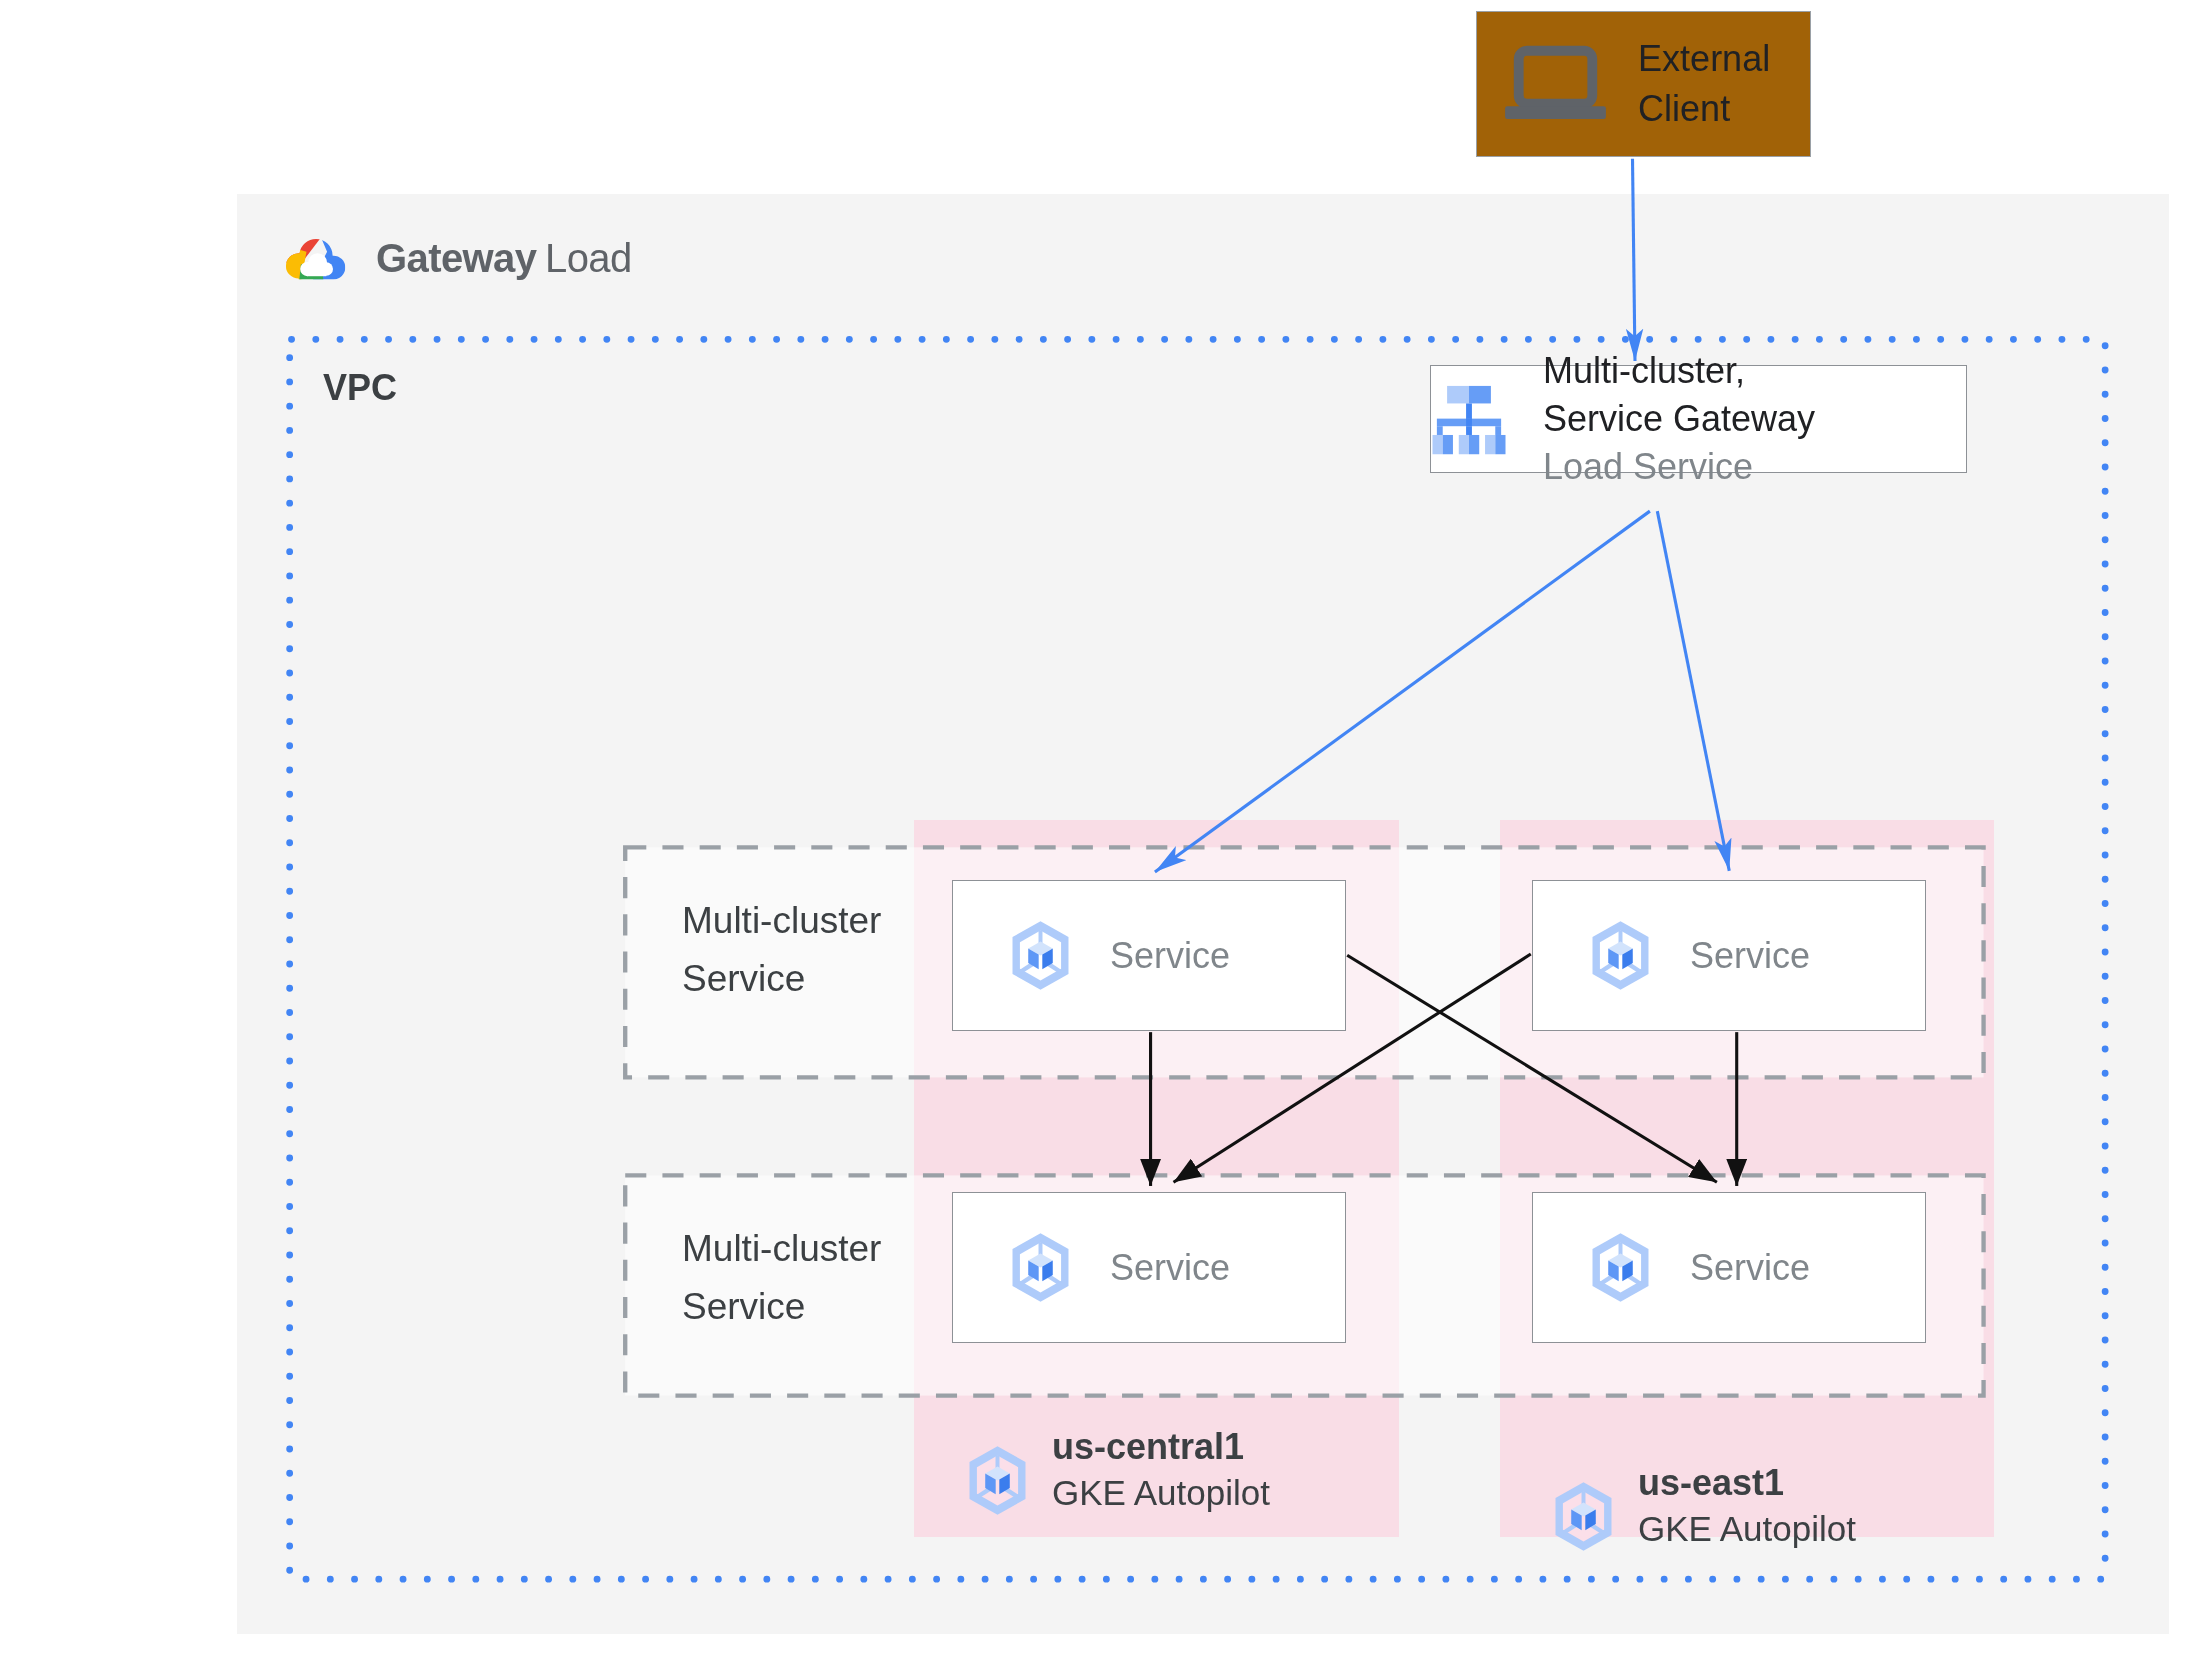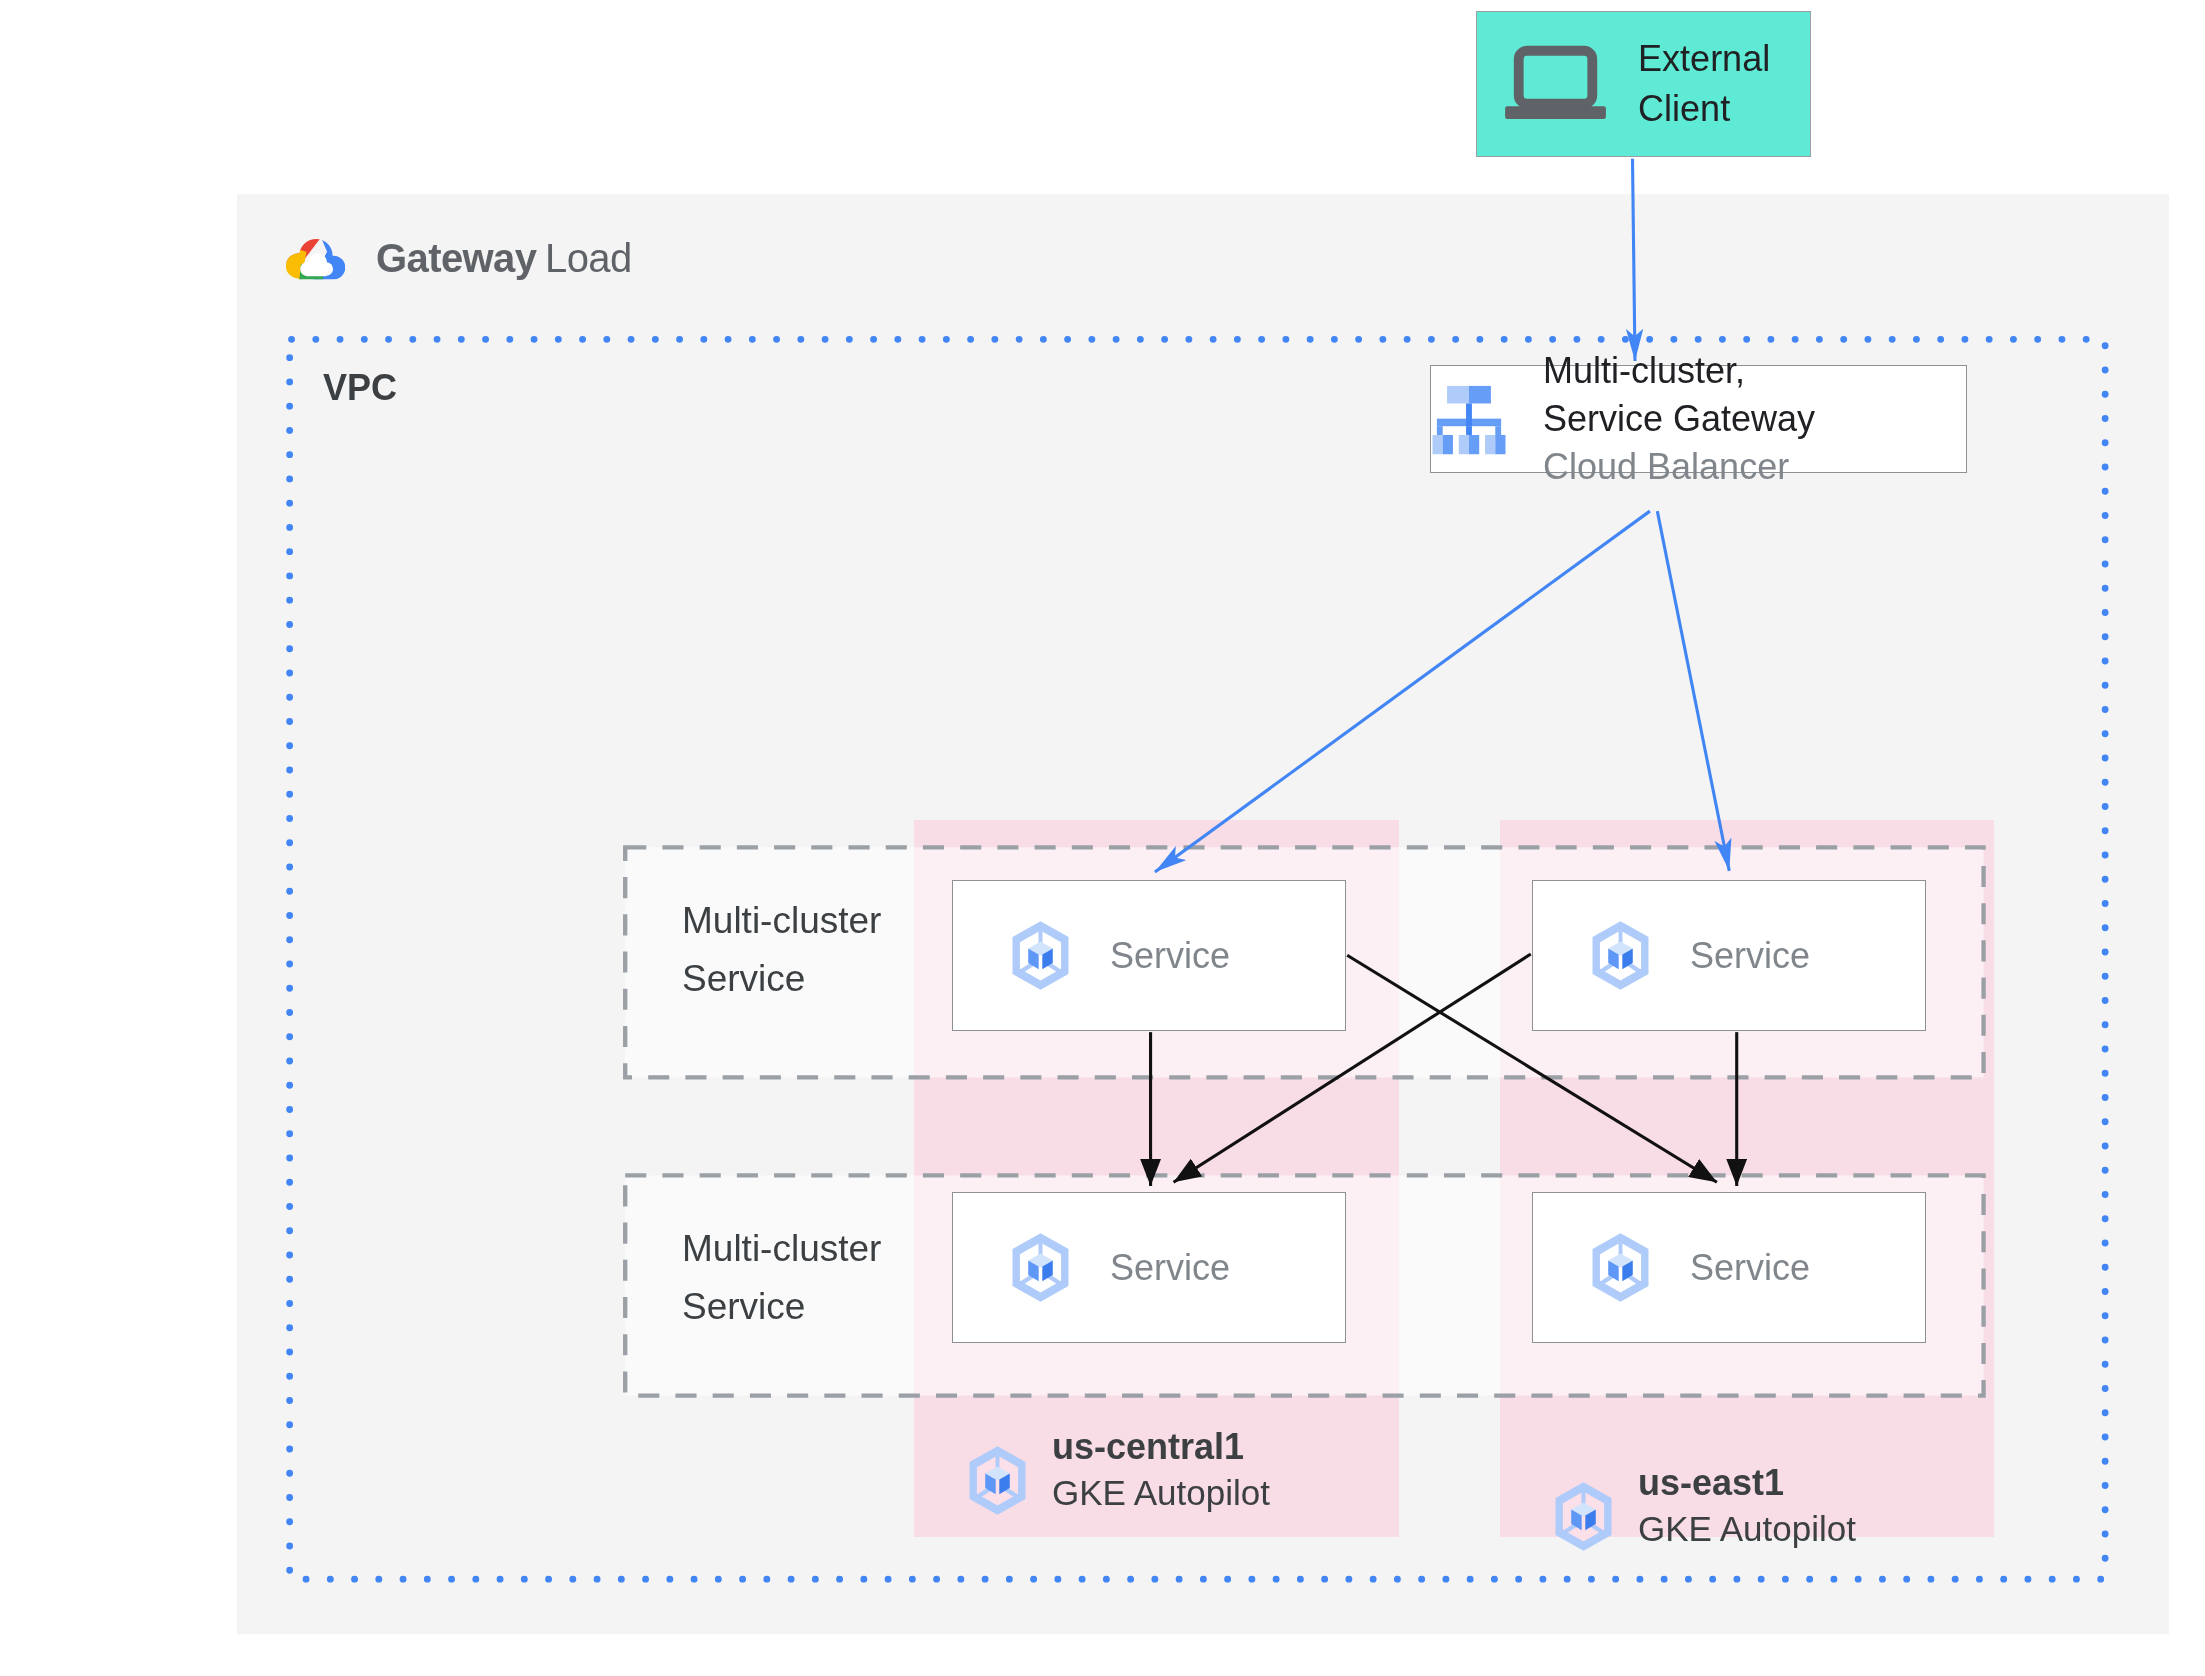--- a/index.html
+++ b/index.html
@@ -25,21 +25,21 @@
   .mk-black{fill:var(--arrow-black,#111111);}
 
   .logo{left:278px;top:228px;display:flex;align-items:center;}
   .logo svg{width:76px;height:60px;}
   .logo-text{margin-left:22px;font-size:40px;color:#5f6368;letter-spacing:-0.6px;white-space:nowrap;}
   .logo-text .w1{font-weight:600;}
   .logo-text .w2{font-weight:400;margin-left:8.7px;}
 
   .vpc-label{left:323px;top:367px;font-size:36px;font-weight:bold;color:var(--text-dark,#3c4043);}
 
-  .client-box{left:1476px;top:10.5px;width:335px;height:146px;background:#5eead4;
+  .client-box{left:1476px;top:10.5px;width:335px;height:146px;background:#a16207;
     border:1.9px solid #9aa0a6;box-sizing:border-box;display:flex;align-items:center;
     padding-left:23.6px;gap:28.5px;}
   .client-box svg{width:109px;height:78px;flex:none;}
   .client-text{font-size:36px;line-height:50px;color:var(--text-black,#202124);}
 
   .gateway-box{left:1430px;top:365px;width:537px;height:108px;background:#fff;
     border:1.2px solid #8d9196;box-sizing:border-box;display:flex;align-items:center;
     padding-left:0;gap:36px;}
   .gateway-box svg{width:76px;height:73px;flex:none;}
   .gw-text{font-size:36px;line-height:48px;color:var(--text-black,#202124);white-space:nowrap;}
@@ -135,21 +135,21 @@
       <rect x="0.5" y="17.8" width="3.5" height="6.6" fill="#aecbfa"></rect>
       <rect x="4" y="17.8" width="3.5" height="6.6" fill="#669df6"></rect>
       <rect x="9.5" y="17.8" width="3.5" height="6.6" fill="#aecbfa"></rect>
       <rect x="13" y="17.8" width="3.5" height="6.6" fill="#669df6"></rect>
       <rect x="18.5" y="17.8" width="3.5" height="6.6" fill="#aecbfa"></rect>
       <rect x="22" y="17.8" width="3.5" height="6.6" fill="#669df6"></rect>
     </svg>
     <div class="gw-text">
       <div>Multi-cluster,</div>
       <div>Service Gateway</div>
-      <div class="sub">Cloud Balancer</div>
+      <div class="sub">Load Service</div>
     </div>
   </div>
 
   <div class="abs row-label r1">
     <div>Multi-cluster</div>
     <div>Service</div>
   </div>
   <div class="abs row-label r2">
     <div>Multi-cluster</div>
     <div>Service</div>

